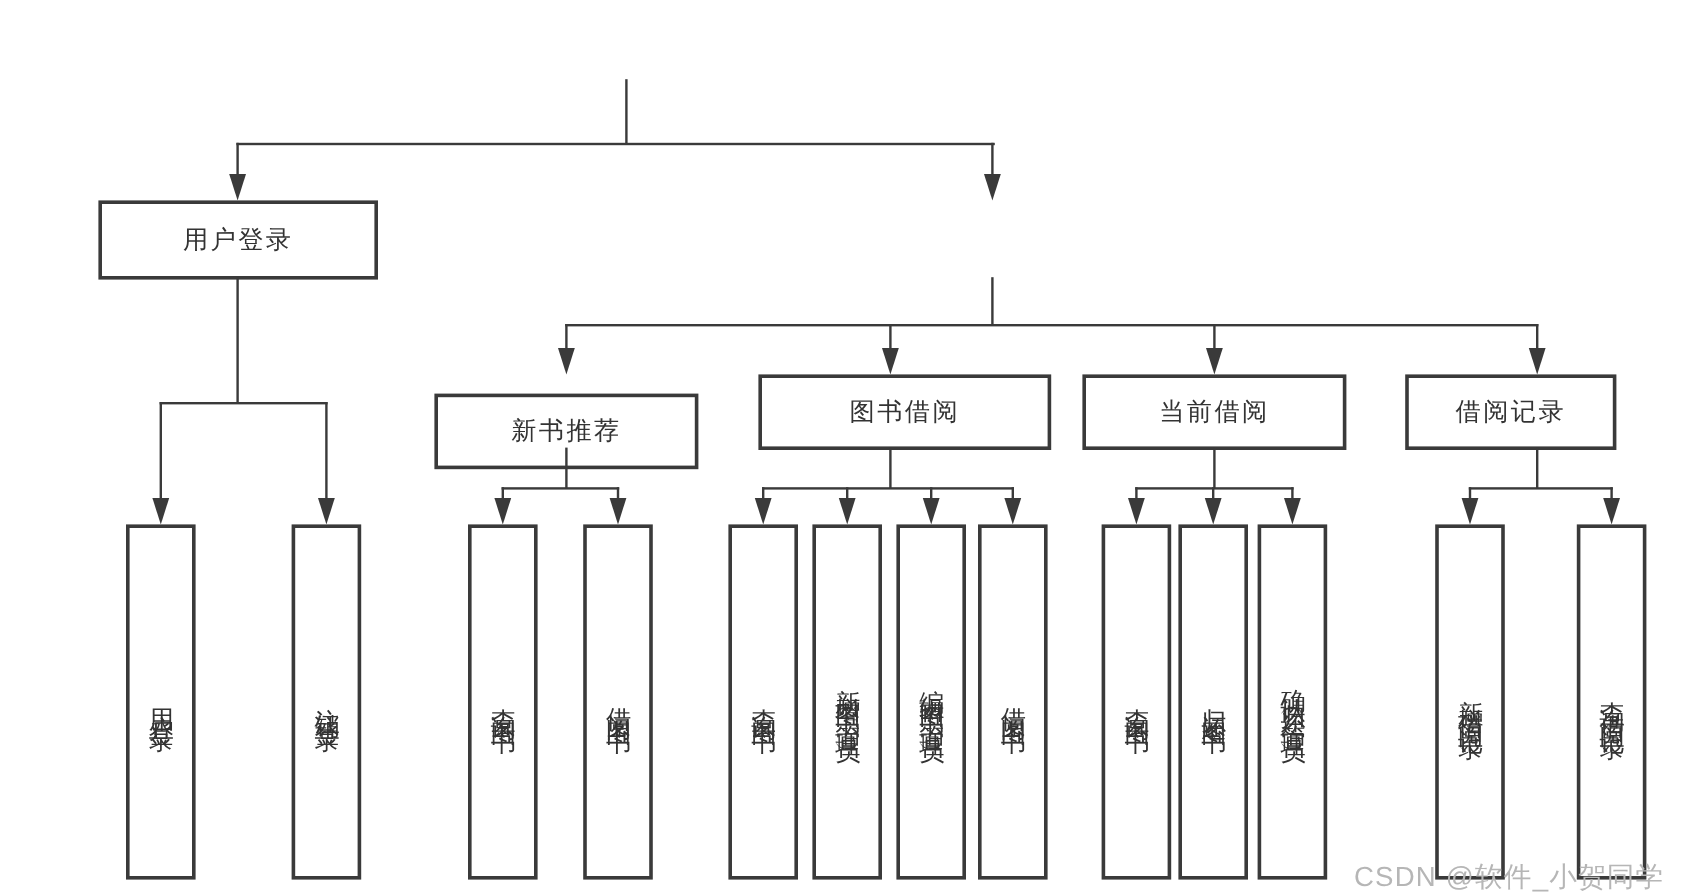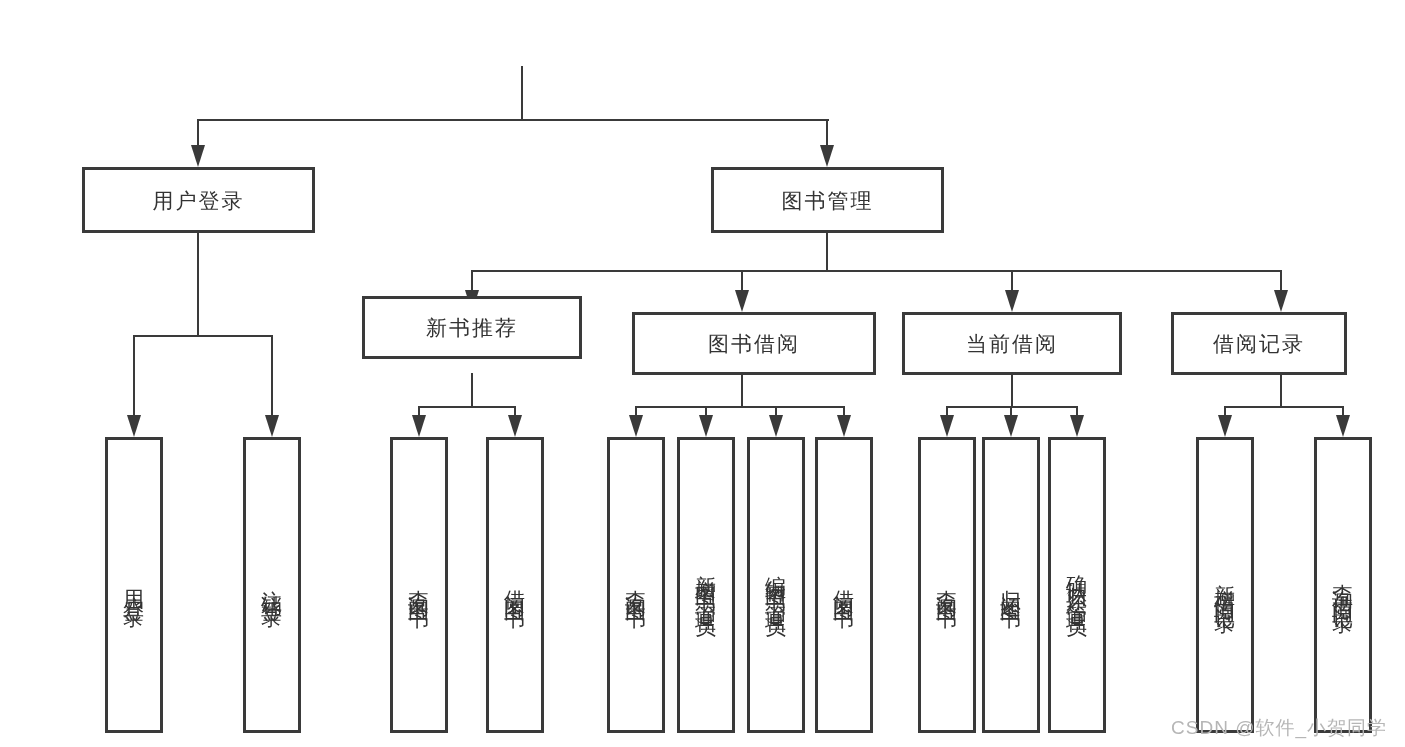--- a/index.html
+++ b/index.html
@@ -42,54 +42,53 @@
   .drop::before{
     content:"";position:absolute;left:6px;top:0;bottom:20px;width:2px;background:var(--line);
   }
   .drop::after{
     content:"";position:absolute;left:0;bottom:0;width:0;height:0;
     border-left:7px solid transparent;border-right:7px solid transparent;
     border-top:22px solid var(--line);
   }
   .watermark{
     position:absolute;
-    font-size:19px;
+    font-size:23px;
     color:var(--wm);
     letter-spacing:1px;
     white-space:nowrap;
     z-index:5;
   }
 </style>
 </head>
 <body>
 
 <div class="stage">
 
 
   <div class="vline" style="left:521px;top:66px;height:54px;"></div>
   <div class="hline" style="left:197px;top:119px;width:632px;"></div>
   <div class="drop" style="left:191px;top:119px;height:48px;"></div>
   <div class="drop" style="left:820px;top:119px;height:48px;"></div>
 
   <div class="box" style="left:82px;top:167px;width:233px;height:66px;">用户登录</div>
-  <div class="box" style="left:711px;top:167px;width:233px;height:66px;">图书管理</div>
 
   <div class="vline" style="left:197px;top:231px;height:105px;"></div>
   <div class="hline" style="left:133px;top:335px;width:140px;"></div>
   <div class="drop" style="left:127px;top:335px;height:102px;"></div>
   <div class="drop" style="left:265px;top:335px;height:102px;"></div>
 
   <div class="vline" style="left:826px;top:231px;height:40px;"></div>
   <div class="hline" style="left:471px;top:270px;width:811px;"></div>
   <div class="drop" style="left:465px;top:270px;height:42px;"></div>
   <div class="drop" style="left:735px;top:270px;height:42px;"></div>
   <div class="drop" style="left:1005px;top:270px;height:42px;"></div>
   <div class="drop" style="left:1274px;top:270px;height:42px;"></div>
 
-  <div class="box" style="left:362px;top:296px;width:220px;height:63px;">新书推荐</div>
+  <div class="box" style="left:362px;top:328px;width:220px;height:63px;">新书推荐</div>
   <div class="box" style="left:632px;top:312px;width:244px;height:63px;">图书借阅</div>
   <div class="box" style="left:902px;top:312px;width:220px;height:63px;">当前借阅</div>
   <div class="box" style="left:1171px;top:312px;width:176px;height:63px;">借阅记录</div>
 
   <div class="vline" style="left:471px;top:373px;height:34px;"></div>
   <div class="hline" style="left:418px;top:406px;width:98px;"></div>
   <div class="drop" style="left:412px;top:406px;height:31px;"></div>
   <div class="drop" style="left:508px;top:406px;height:31px;"></div>
 
   <div class="vline" style="left:741px;top:373px;height:34px;"></div>

